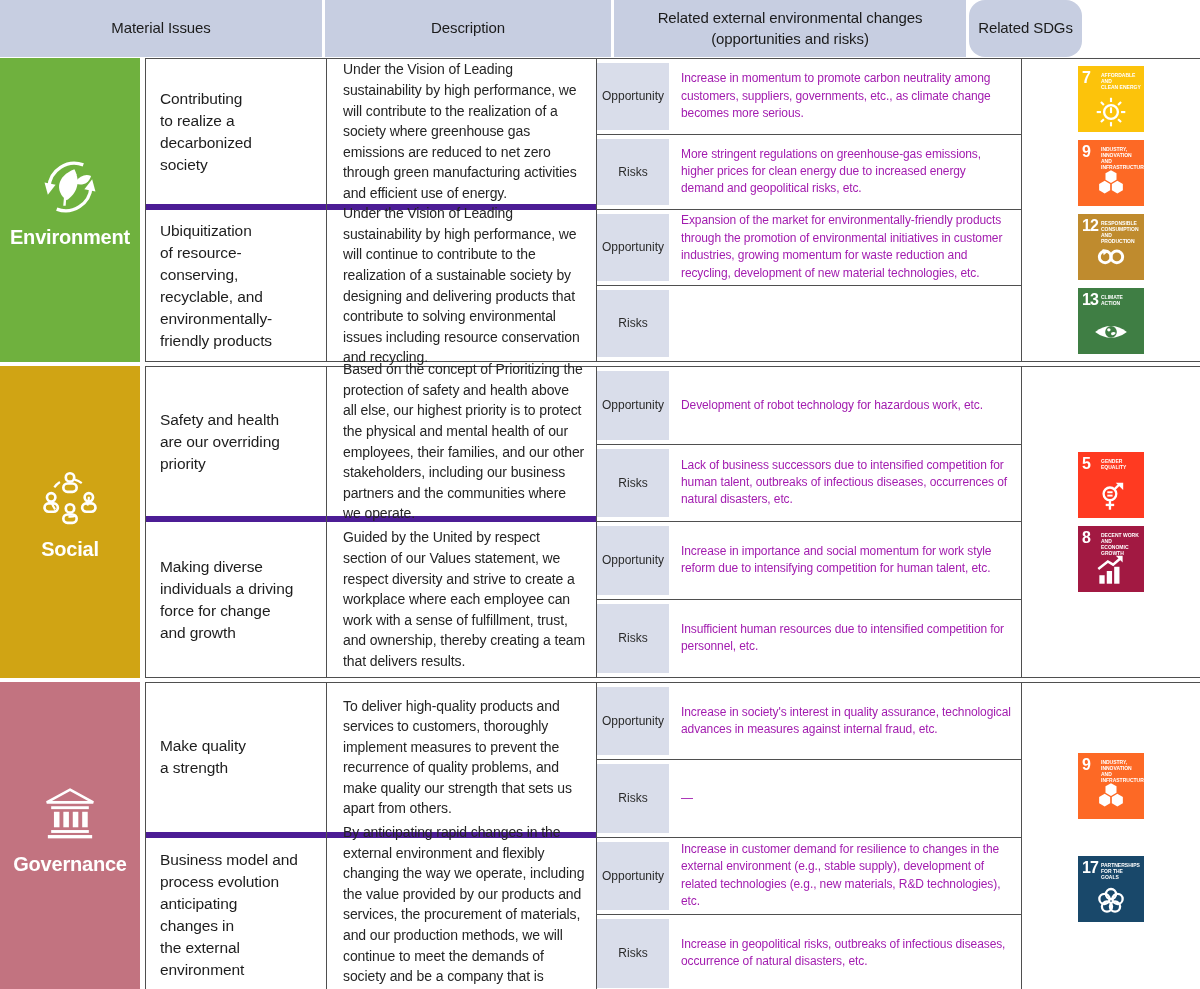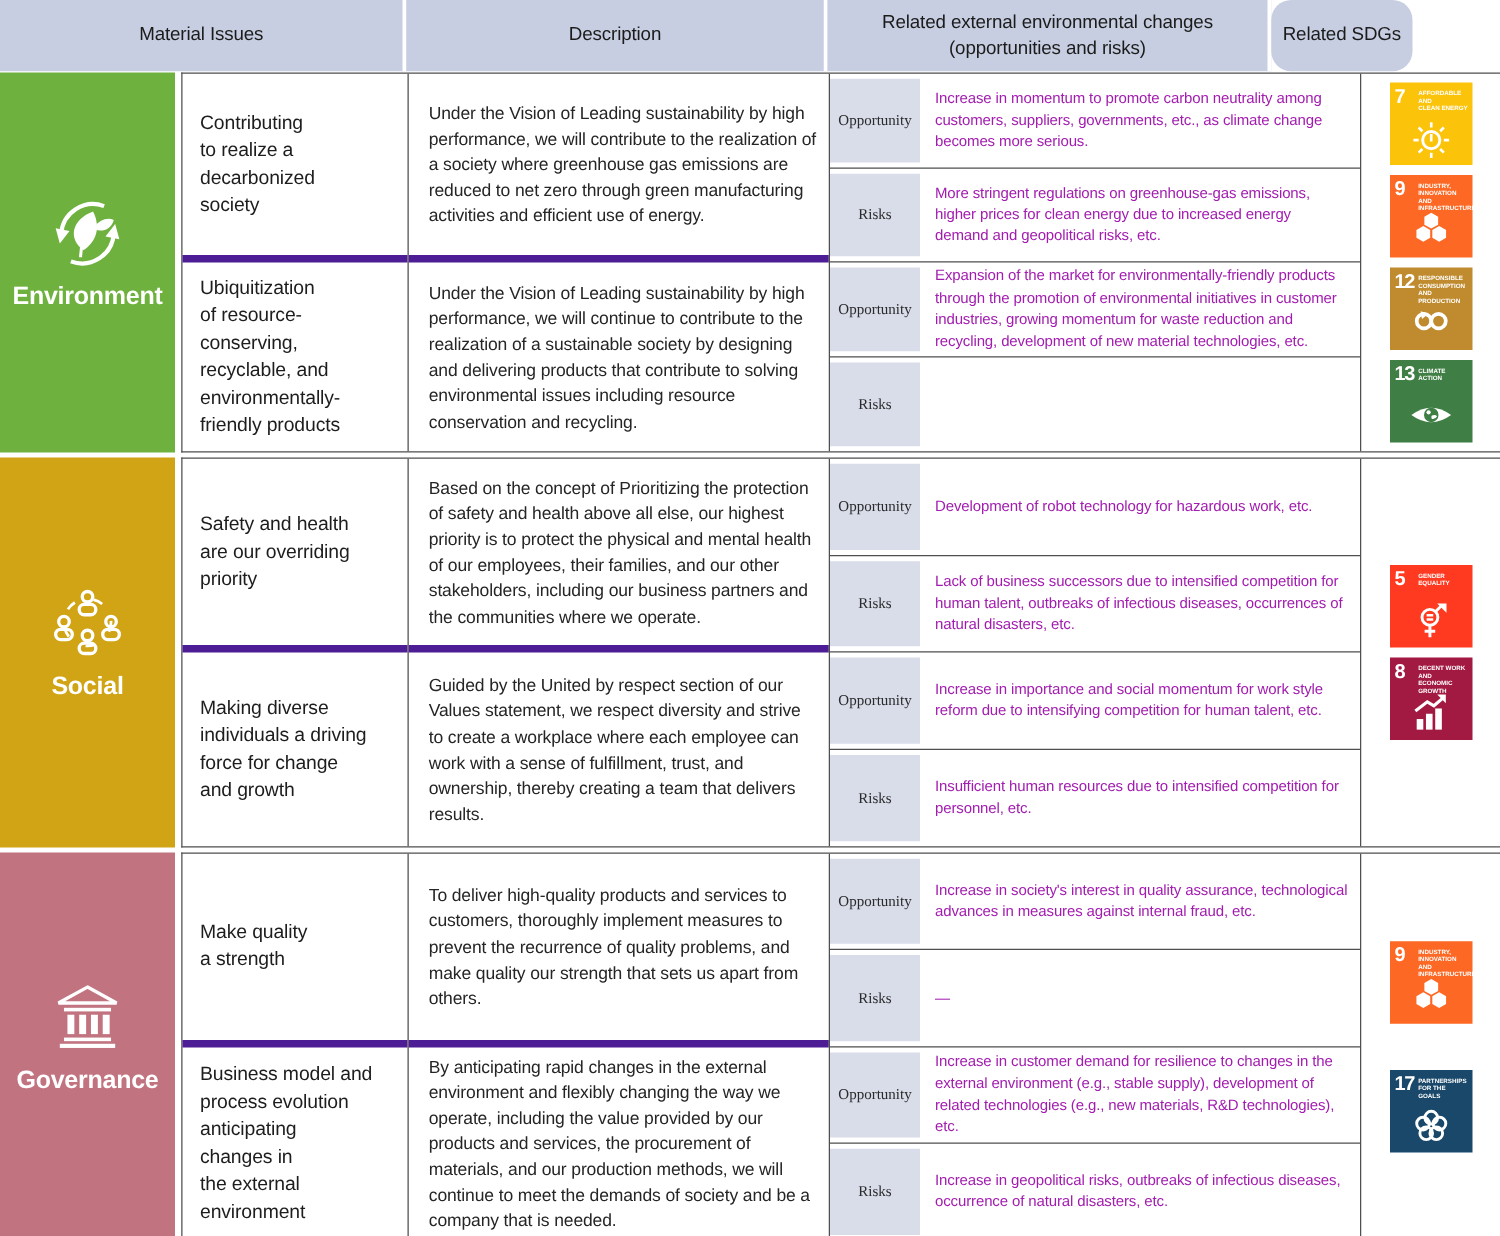--- a/index.html
+++ b/index.html
@@ -5,54 +5,54 @@
   * { margin:0; padding:0; box-sizing:border-box; }
   body { font-family:"Liberation Sans","DejaVu Sans",sans-serif; background:#fff; color:#2b2b2b; }
   .page { width:1200px; height:989px; overflow:hidden; background:#fff; }
 
   
   .header-row { display:flex; height:57px; }
   .hcell { background:#c7cee1; display:flex; align-items:center; justify-content:center;
            text-align:center; font-size:15px; color:#1b1b1b; border-right:3px solid #fff;
            white-space:pre-line; line-height:1.35; letter-spacing:-0.1px; }
   .hcell:last-child { border-right:none;border-radius:16px; }
-  .h1 { width:325px;text-align:right; } .h2 { width:337px;text-align:right; } .h3 { width:355px; } .h4 { width:113px; }
+  .h1 { width:325px;text-align:right; } .h2 { width:289px;text-align:right; } .h3 { width:355px; } .h4 { width:113px; }
 
   
   .body-rows { margin-top:1px; }
   .section { display:flex; }
   .section + .section { margin-top:4px; }
   .sec-env { height:304px; } .sec-soc { height:312px; } .sec-gov { height:311px; }
 
   .cat { width:140px; margin-right:5px; display:flex; flex-direction:column;
          align-items:center; justify-content:center; color:#fff; transform:translateY(0); }
   .cat-inner { display:flex; flex-direction:column; align-items:center; transform:translateY(-8px); }
   .cat-label { font-size:20px; font-weight:bold; margin-top:8px; letter-spacing:-0.2px; }
 
   .grid { flex:1; display:flex; border-top:1px solid #4f4f4f; border-bottom:1px solid #4f4f4f;
           border-left:1px solid #4f4f4f; background:#fff; }
   .col { display:flex; flex-direction:column; }
   .col-issue { width:180px; }
-  .col-desc  { width:337px; border-left:1px solid #4f4f4f;justify-content:space-between; }
+  .col-desc  { width:270px; border-left:1px solid #4f4f4f;justify-content:space-between; }
   .col-oppr  { width:425px; border-left:1px solid #4f4f4f; }
   .col-sdg   { flex:1; border-left:1px solid #4f4f4f; display:flex; flex-direction:column;
                align-items:center; justify-content:center; gap:8px; }
 
   .cell { height:50%; display:flex; align-items:center; }
   .cell.first { border-bottom:6px solid #4c1d95; }
   .issue-text { padding:6px 8px 6px 14px; font-size:15.5px; line-height:1.42; color:#1d1d1d;
                 white-space:pre-line; letter-spacing:-0.1px; }
   .desc-text  { padding:8px 10px 8px 16px; font-size:14px; line-height:1.47; color:#252525;
                 letter-spacing:-0.1px; }
 
   .sub { height:25%; display:flex; }
   .sub.divider { border-bottom:1px solid #4f4f4f; }
   .sublabel { width:72px; display:flex; }
   .labelbox { flex:1; margin:4px 0; background:#d9ddea; display:flex; align-items:center;
-              justify-content:center; font-size:12px; color:#2b2b2b;font-family:Liberation Serif, serif; }
+              justify-content:center; font-size:12px; color:#2b2b2b; }
   .subtext { flex:1; display:flex; align-items:center; padding:4px 10px 4px 12px;
              font-size:12px; line-height:1.45; color:#a21caf; letter-spacing:-0.1px; }
 
   
   .sdg { width:66px; height:66px; position:relative; color:#fff; flex:0 0 auto; }
   .sdg-num { position:absolute; top:4px; left:4px; font-size:16px; font-weight:bold; line-height:1; }
   .sdg-num.two { letter-spacing:-1px; }
   .sdg-title { position:absolute; top:6px; left:23px; right:2px; font-size:5px; font-weight:bold;
                line-height:1.2; white-space:pre-line; letter-spacing:0; }
   .sdg-glyph { position:absolute; left:50%; bottom:3px; transform:translateX(-50%); }

